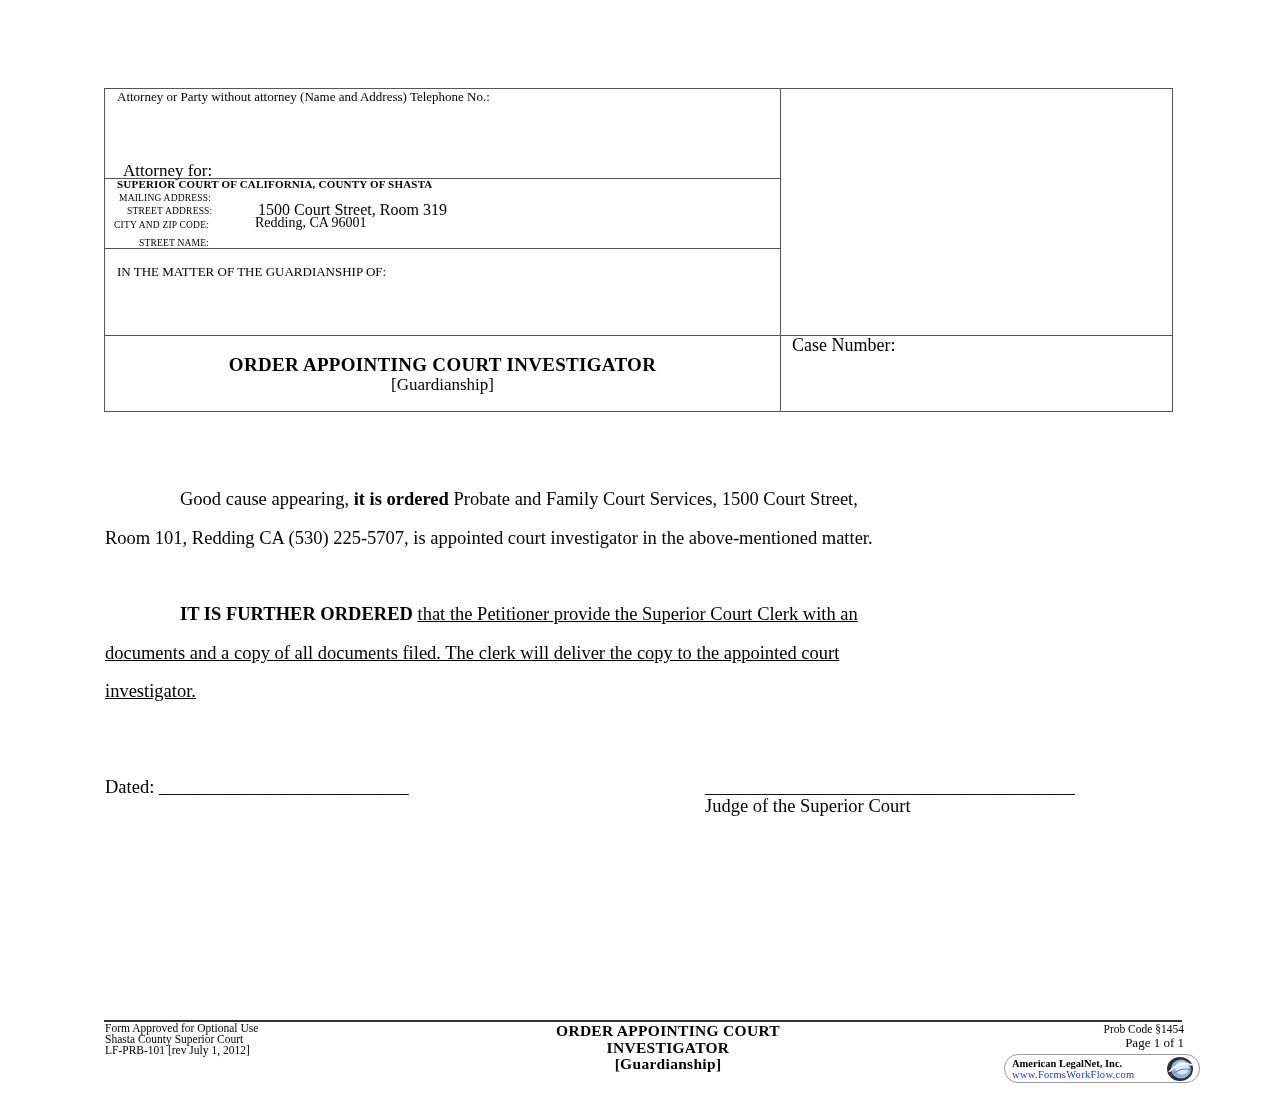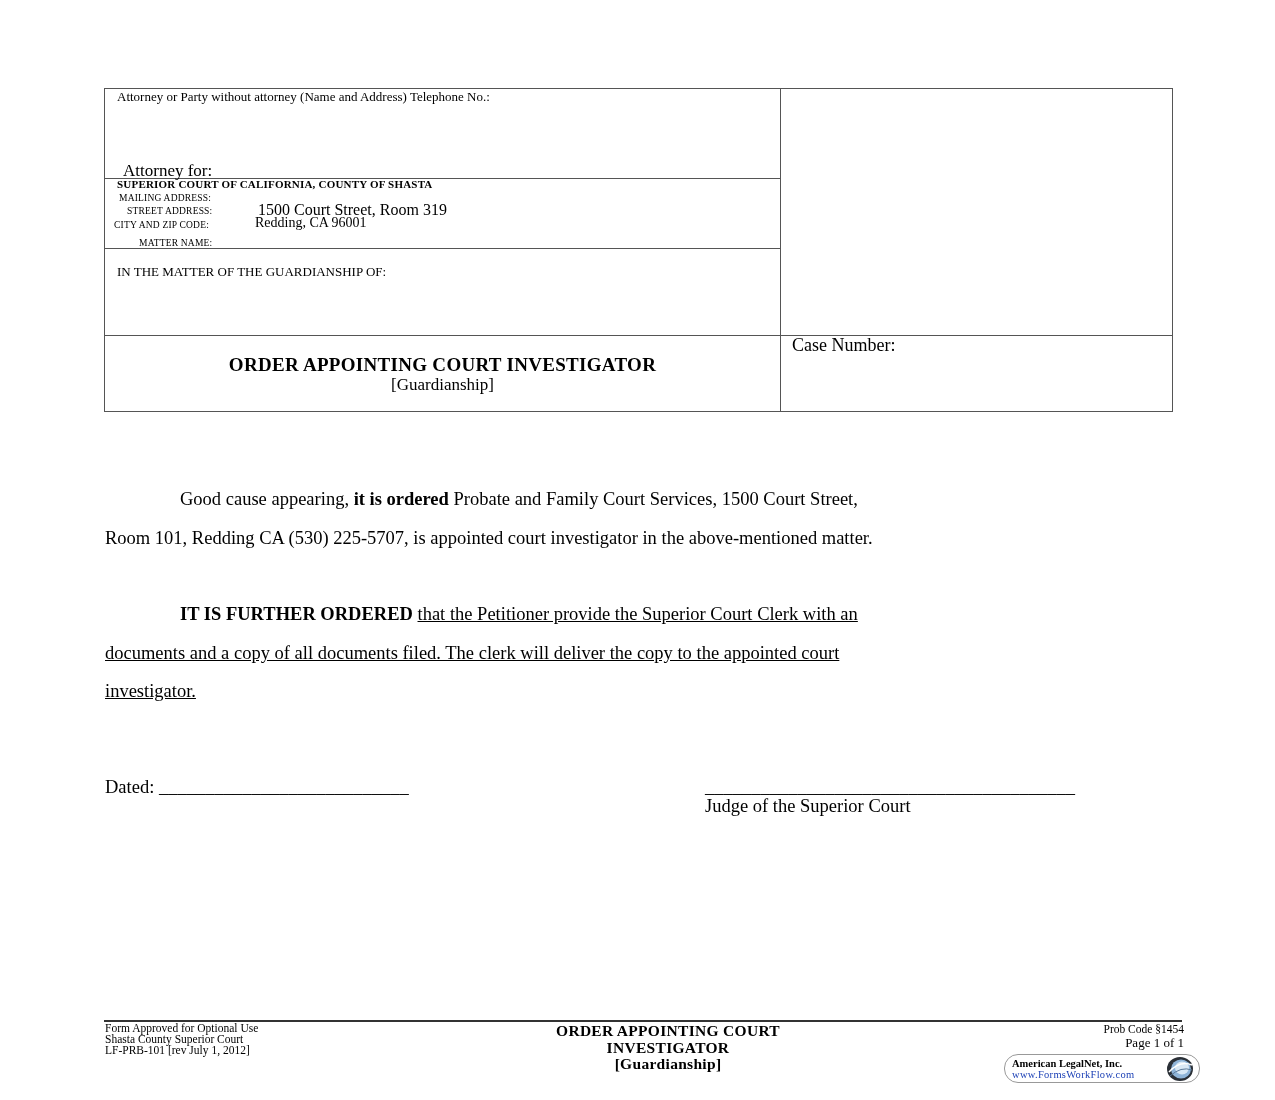--- a/index.html
+++ b/index.html
@@ -46,21 +46,21 @@
   <div class="abs small" style="left:12px; top:0px;">Attorney or Party without attorney (Name and Address) Telephone No.:</div>
   <div class="abs" style="left:12px; top:15px; width:650px; height:56px;"></div>
   <div class="abs label-md" style="left:12px; top:72px;margin-left:6px;">Attorney for:</div>
 
   <div class="abs bold" style="left:12px; top:89px; font-size:11px; letter-spacing:0.2px;">SUPERIOR COURT OF CALIFORNIA, COUNTY OF SHASTA</div>
   <div class="abs tiny" style="left:14px; top:104px;">MAILING ADDRESS:</div>
   <div class="abs tiny" style="left:22px; top:117px;">STREET ADDRESS:</div>
   <div class="abs" style="left:153px; top:112px; font-size:16px;">1500 Court Street, Room 319</div>
   <div class="abs tiny" style="left:9px; top:131px;">CITY AND ZIP CODE:</div>
   <div class="abs" style="left:150px; top:126px; font-size:14px;">Redding, CA 96001</div>
-  <div class="abs tiny" style="left:34px; top:149px;">MATTER NAME:</div>
+  <div class="abs tiny" style="left:34px; top:149px;">STREET NAME:</div>
 
   <div class="abs small" style="left:12px; top:175px;">IN THE MATTER OF THE GUARDIANSHIP OF:</div>
   <div class="abs" style="left:12px; top:192px; width:650px; height:48px;"></div>
 
   <div class="abs" style="left:677px; top:0; width:390px; height:245px;"></div>
 
   <div class="abs title-main" style="left:0; top:265px; width:675px; text-align:center;">ORDER APPOINTING COURT INVESTIGATOR</div>
   <div class="abs sub-main" style="left:0; top:286px; width:675px; text-align:center;">[Guardianship]</div>
 
   <div class="abs label-md" style="left:687px; top:246px; font-size:18px;">Case Number:</div>

